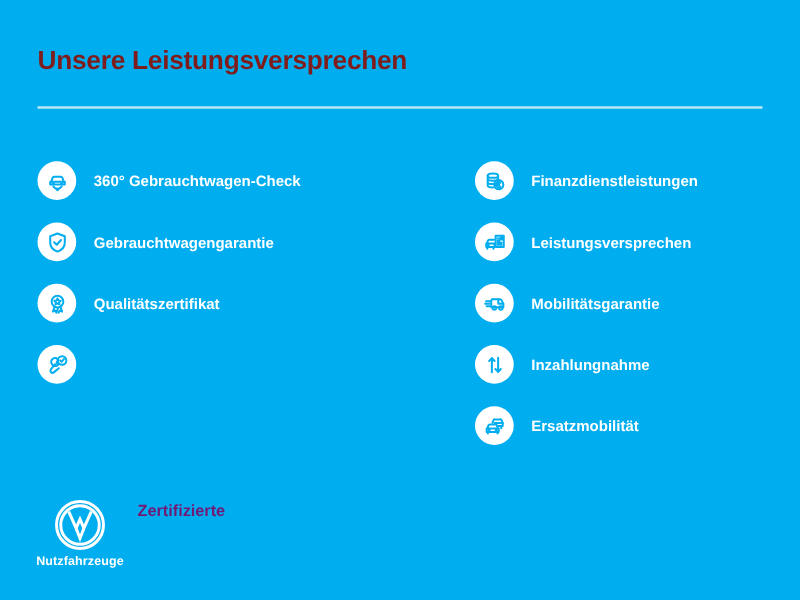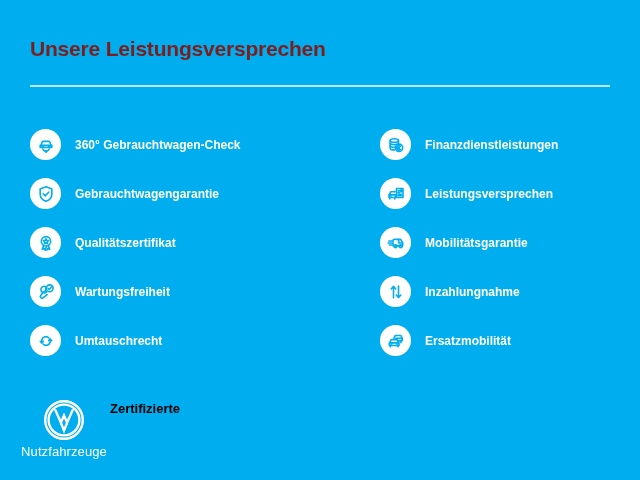--- a/index.html
+++ b/index.html
@@ -117,32 +117,32 @@
   .vw-logo svg circle,
   .vw-logo svg path {
     stroke: #ffffff;
     fill: none;
     stroke-width: 2.6;
     stroke-linecap: butt;
     stroke-linejoin: miter;
   }
   .vw-sub {
     margin-top: 2px;
-    font-size: 13px;
-    font-weight: normal;
+    font-size: 10px;
+    font-weight: bold;
     color: #ffffff;
     letter-spacing: 0.1px;
     white-space: nowrap;
   }
   .footer-text {
     margin-left: 12px;
     margin-top: 3px;
     font-size: 13px;
     font-weight: bold;
-    color: #000000;
+    color: #701a75;
     line-height: 16px;
   }
   .footer-text div { white-space: nowrap; }
 </style>
 </head>
 <body>
 
 <div class="poster">
 
   <div class="title">Unsere Leistungsversprechen</div>
@@ -190,34 +190,22 @@
 
       <div class="feature">
         <span class="badge">
           <svg viewBox="0 0 24 24">
             <path d="M10.3 5.2 A3.9 3.9 0 1 0 12.6 11.8 L11 10.2 L12.6 6.8 Z"></path>
             <path d="M9.6 11.4 L5.6 16.3 A2 2 0 0 0 8.4 19.1 L13.3 15.1"></path>
             <circle cx="16.4" cy="7.6" r="4.1"></circle>
             <path d="M14.5 7.6 L15.9 9 L18.3 6.2"></path>
           </svg>
         </span>
-        <span class="feature-label">Wartungsfreiheit</span>
-      </div>
-
-      <div class="feature">
-        <span class="badge">
-          <svg viewBox="0 0 24 24">
-            <path d="M15.5 8.4 A5 5 0 0 0 7 10.5 L7 14"></path>
-            <path d="M5.2 12.4 L7 14.3 L8.8 12.4"></path>
-            <path d="M8.5 15.6 A5 5 0 0 0 17 13.5 L17 10"></path>
-            <path d="M15.2 11.6 L17 9.7 L18.8 11.6"></path>
-          </svg>
-        </span>
-        <span class="feature-label">Umtauschrecht</span>
-      </div>
+      </div>
+
 
     </div>
 
     <div class="col col-right">
 
       <div class="feature">
         <span class="badge">
           <svg viewBox="0 0 24 24">
             <ellipse cx="10" cy="6.6" rx="5" ry="2.1"></ellipse>
             <path d="M5 6.6 L5 9.4 C5 10.6 7.2 11.5 10 11.5 C12.8 11.5 15 10.6 15 9.4 L15 6.6"></path>

